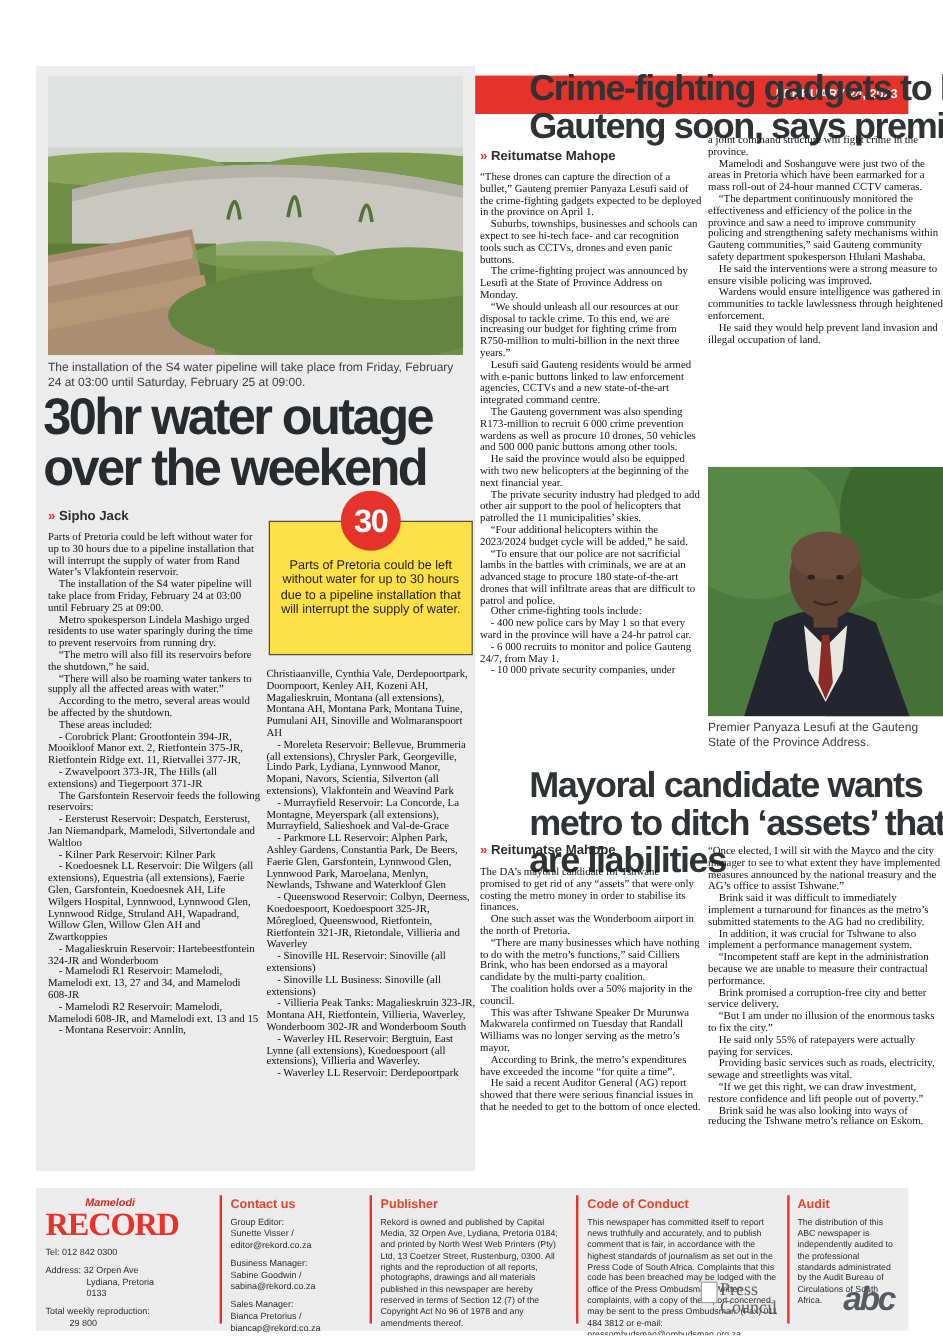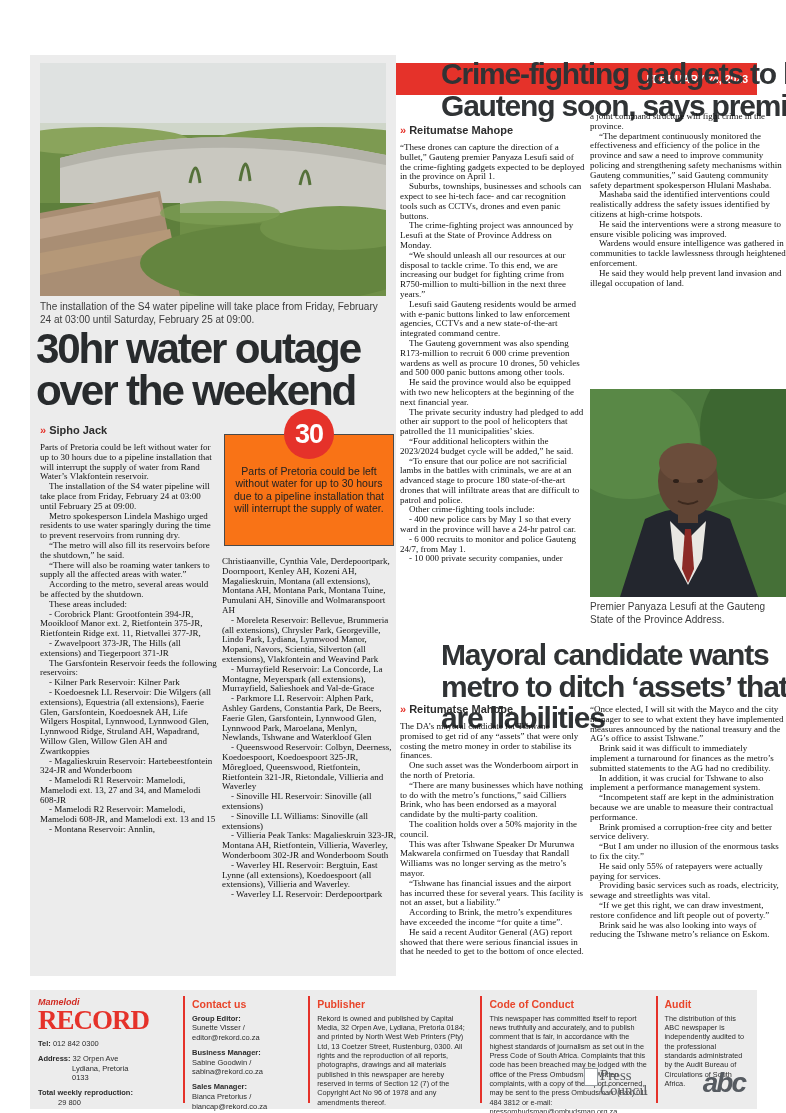--- a/index.html
+++ b/index.html
@@ -36,21 +36,21 @@
     position:absolute; font-family:"Liberation Serif", serif; font-size:9px;
     line-height:1.09; color:#111; overflow:hidden; text-align:left;
   }
   .body-col p { margin:0; text-indent:9px; }
   .body-col p:first-child { text-indent:0; }
   .wcol1 { left:40px;  top:443px; width:177px; height:533px; }
   .wcol2 { left:222px; top:557px; width:174px; height:420px; }
   
   .pullbox {
     position:absolute; left:224px; top:434px; width:170px; height:112px;
-    border:1.5px solid #4a4a4a; background:#f97316;
+    border:1.5px solid #4a4a4a; background:#fde047;
   }
   .pull-circle {
     position:absolute; left:50%; top:-26px; transform:translateX(-50%);
     width:50px; height:50px; border-radius:50%; background:#e5322a;
     color:#fff; font-weight:bold; font-size:27px; display:flex;
     align-items:center; justify-content:center; letter-spacing:-1px;
   }
   .pull-text {
     position:absolute; left:6px; right:6px; top:30px; text-align:center;
     font-size:10.5px; line-height:1.18; color:#222; font-weight:500;
@@ -76,26 +76,26 @@
     background:#ececec; display:flex; padding:6px 6px 6px 8px;
   }
   .fcol { position:relative; padding:2px 6px 2px 7px; font-size:7.5px; line-height:1.3; color:#2c2c2c; }
   .fcol + .fcol { border-left:2px solid #e5322a; }
   .fc1 { width:118px; padding-left:0; }
   .fc2 { width:134px;margin-left:28px; }
   .fc3 { width:185px; }
   .fc4 { width:188px; }
   .fc5 { width:102px; }
   .ftitle { color:#e8452b; font-weight:bold; font-size:10.5px; margin-bottom:2px; }
-  .masthead-top { color:#d02a22; font-weight:bold; font-style:italic; font-size:9px; line-height:1; }
+  .masthead-top { color:#d02a22; font-weight:bold; font-style:italic; font-size:9px; line-height:1;margin-left:33px; }
   .masthead-name {
     color:#e5322a; font-family:"Liberation Serif", serif; font-weight:bold;
     font-size:27px; letter-spacing:-1px; line-height:1; margin-bottom:5px;
   }
-  .flabel { font-weight:bold; }
+  .flabel { font-weight:normal; }
   .fentry { margin-bottom:5px; }
   .fsmall { font-size:7.3px; line-height:1.28; }
   .addr-lines p, .addr-lines div { margin:0; }
   .addr-indent { padding-left:34px; }
   .capital-media {
     font-family:"Liberation Serif", serif; font-weight:bold; font-size:13.5px;
     color:#111; text-align:center; margin-top:4px; letter-spacing:.5px;
   }
   .press-council { position:absolute; right:8px; bottom:4px; display:flex; align-items:flex-start; gap:2px; color:#5c5f63; }
   .pc-box { width:14px; height:18px; background:#fff; border:1px solid #9aa0a4; }
@@ -150,41 +150,42 @@
       <p>Parts of Pretoria could be left without water for up to 30 hours due to a pipeline installation that will interrupt the supply of water from Rand Water’s Vlakfontein reservoir.</p>
       <p>The installation of the S4 water pipeline will take place from Friday, February 24 at 03:00 until February 25 at 09:00.</p>
       <p>Metro spokesperson Lindela Mashigo urged residents to use water sparingly during the time to prevent reservoirs from running dry.</p>
       <p>“The metro will also fill its reservoirs before the shutdown,” he said.</p>
       <p>“There will also be roaming water tankers to supply all the affected areas with water.”</p>
       <p>According to the metro, several areas would be affected by the shutdown.</p>
       <p>These areas included:</p>
       <p>- Corobrick Plant: Grootfontein 394-JR, Mooikloof Manor ext. 2, Rietfontein 375-JR, Rietfontein Ridge ext. 11, Rietvallei 377-JR,</p>
       <p>- Zwavelpoort 373-JR, The Hills (all extensions) and Tiegerpoort 371-JR</p>
       <p>The Garsfontein Reservoir feeds the following reservoirs:</p>
+      <p>- Eersterust Reservoir: Despatch, Eersterust, Jan Niemandpark, Mamelodi, Silvertondale and Waltloo</p>
       <p>- Kilner Park Reservoir: Kilner Park</p>
       <p>- Koedoesnek LL Reservoir: Die Wilgers (all extensions), Equestria (all extensions), Faerie Glen, Garsfontein, Koedoesnek AH, Life Wilgers Hospital, Lynnwood, Lynnwood Glen, Lynnwood Ridge, Struland AH, Wapadrand, Willow Glen, Willow Glen AH and Zwartkoppies</p>
       <p>- Magalieskruin Reservoir: Hartebeestfontein 324-JR and Wonderboom</p>
       <p>- Mamelodi R1 Reservoir: Mamelodi, Mamelodi ext. 13, 27 and 34, and Mamelodi 608-JR</p>
       <p>- Mamelodi R2 Reservoir: Mamelodi, Mamelodi 608-JR, and Mamelodi ext. 13 and 15</p>
       <p>- Montana Reservoir: Annlin,</p>
     </div>
 
   <div class="pullbox">
     <div class="pull-circle">30</div>
     <div class="pull-text">Parts of Pretoria could be left without water for up to 30 hours due to a pipeline installation that will interrupt the supply of water.</div>
   </div>
 
   <div class="body-col wcol2">
       <p>Christiaanville, Cynthia Vale, Derdepoortpark, Doornpoort, Kenley AH, Kozeni AH, Magalieskruin, Montana (all extensions), Montana AH, Montana Park, Montana Tuine, Pumulani AH, Sinoville and Wolmaranspoort AH</p>
       <p>- Moreleta Reservoir: Bellevue, Brummeria (all extensions), Chrysler Park, Georgeville, Lindo Park, Lydiana, Lynnwood Manor, Mopani, Navors, Scientia, Silverton (all extensions), Vlakfontein and Weavind Park</p>
       <p>- Murrayfield Reservoir: La Concorde, La Montagne, Meyerspark (all extensions), Murrayfield, Salieshoek and Val-de-Grace</p>
       <p>- Parkmore LL Reservoir: Alphen Park, Ashley Gardens, Constantia Park, De Beers, Faerie Glen, Garsfontein, Lynnwood Glen, Lynnwood Park, Maroelana, Menlyn, Newlands, Tshwane and Waterkloof Glen</p>
       <p>- Queenswood Reservoir: Colbyn, Deerness, Koedoespoort, Koedoespoort 325-JR, Môregloed, Queenswood, Rietfontein, Rietfontein 321-JR, Rietondale, Villieria and Waverley</p>
       <p>- Sinoville HL Reservoir: Sinoville (all extensions)</p>
-      <p>- Sinoville LL Williams: Sinoville (all extensions)</p>
+      <p>- Sinoville LL Business: Sinoville (all extensions)</p>
       <p>- Villieria Peak Tanks: Magalieskruin 323-JR, Montana AH, Rietfontein, Villieria, Waverley, Wonderboom 302-JR and Wonderboom South</p>
       <p>- Waverley HL Reservoir: Bergtuin, East Lynne (all extensions), Koedoespoort (all extensions), Villieria and Waverley.</p>
       <p>- Waverley LL Reservoir: Derdepoortpark</p>
     </div>
 
   <div class="headline-lg h-crime">Crime-fighting gadgets to hit Gauteng soon, says premier</div>
   <div class="byline by-crime">
     <span class="chev">»</span><span>Reitumatse Mahope</span>
   </div>
   <div class="body-col ccol1">
@@ -198,22 +199,22 @@
       <p>The private security industry had pledged to add other air support to the pool of helicopters that patrolled the 11 municipalities’ skies.</p>
       <p>“Four additional helicopters within the 2023/2024 budget cycle will be added,” he said.</p>
       <p>“To ensure that our police are not sacrificial lambs in the battles with criminals, we are at an advanced stage to procure 180 state-of-the-art drones that will infiltrate areas that are difficult to patrol and police.</p>
       <p>Other crime-fighting tools include:</p>
       <p>- 400 new police cars by May 1 so that every ward in the province will have a 24-hr patrol car.</p>
       <p>- 6 000 recruits to monitor and police Gauteng 24/7, from May 1.</p>
       <p>- 10 000 private security companies, under</p>
     </div>
   <div class="body-col ccol2">
       <p>a joint command structure will fight crime in the province.</p>
+      <p>Mamelodi and Soshanguve were just two of the areas in Pretoria which have been earmarked for a mass roll-out of 24-hour manned CCTV cameras.</p>
       <p>“The department continuously monitored the effectiveness and efficiency of the police in the province and saw a need to improve community policing and strengthening safety mechanisms within Gauteng communities,” said Gauteng community safety department spokesperson Hlulani Mashaba.</p>
-      <p>Mashaba said the identified interventions could realistically address the safety issues identified by citizens at high-crime hotspots.</p>
       <p>He said the interventions were a strong measure to ensure visible policing was improved.</p>
       <p>Wardens would ensure intelligence was gathered in communities to tackle lawlessness through heightened enforcement.</p>
       <p>He said they would help prevent land invasion and illegal occupation of land.</p>
     </div>
 
   <div class="lesufi-photo">
     <svg width="196" height="208" viewBox="0 0 196 208">
       <rect width="196" height="208" fill="#4d7a3e"></rect>
       <ellipse cx="40" cy="50" rx="70" ry="60" fill="#5d8c49" opacity=".8"></ellipse>
       <ellipse cx="170" cy="40" rx="60" ry="70" fill="#3c6530" opacity=".9"></ellipse>
@@ -234,21 +235,20 @@
   <div class="headline-lg h-mayor">Mayoral candidate wants metro to ditch ‘assets’ that are liabilities</div>
   <div class="byline by-mayor">
     <span class="chev">»</span><span>Reitumatse Mahope</span>
   </div>
   <div class="body-col mcol1">
       <p>The DA’s mayoral candidate for Tshwane promised to get rid of any “assets” that were only costing the metro money in order to stabilise its finances.</p>
       <p>One such asset was the Wonderboom airport in the north of Pretoria.</p>
       <p>“There are many businesses which have nothing to do with the metro’s functions,” said Cilliers Brink, who has been endorsed as a mayoral candidate by the multi-party coalition.</p>
       <p>The coalition holds over a 50% majority in the council.</p>
       <p>This was after Tshwane Speaker Dr Murunwa Makwarela confirmed on Tuesday that Randall Williams was no longer serving as the metro’s mayor.</p>
-      <p>“Tshwane has financial issues and the airport has incurred these for several years. This facility is not an asset, but a liability.”</p>
       <p>According to Brink, the metro’s expenditures have exceeded the income “for quite a time”.</p>
       <p>He said a recent Auditor General (AG) report showed that there were serious financial issues in that he needed to get to the bottom of once elected.</p>
     </div>
   <div class="body-col mcol2">
       <p>“Once elected, I will sit with the Mayco and the city manager to see to what extent they have implemented measures announced by the national treasury and the AG’s office to assist Tshwane.”</p>
       <p>Brink said it was difficult to immediately implement a turnaround for finances as the metro’s submitted statements to the AG had no credibility.</p>
       <p>In addition, it was crucial for Tshwane to also implement a performance management system.</p>
       <p>“Incompetent staff are kept in the administration because we are unable to measure their contractual performance.</p>
       <p>Brink promised a corruption-free city and better service delivery.</p>
       <p>“But I am under no illusion of the enormous tasks to fix the city.”</p>

